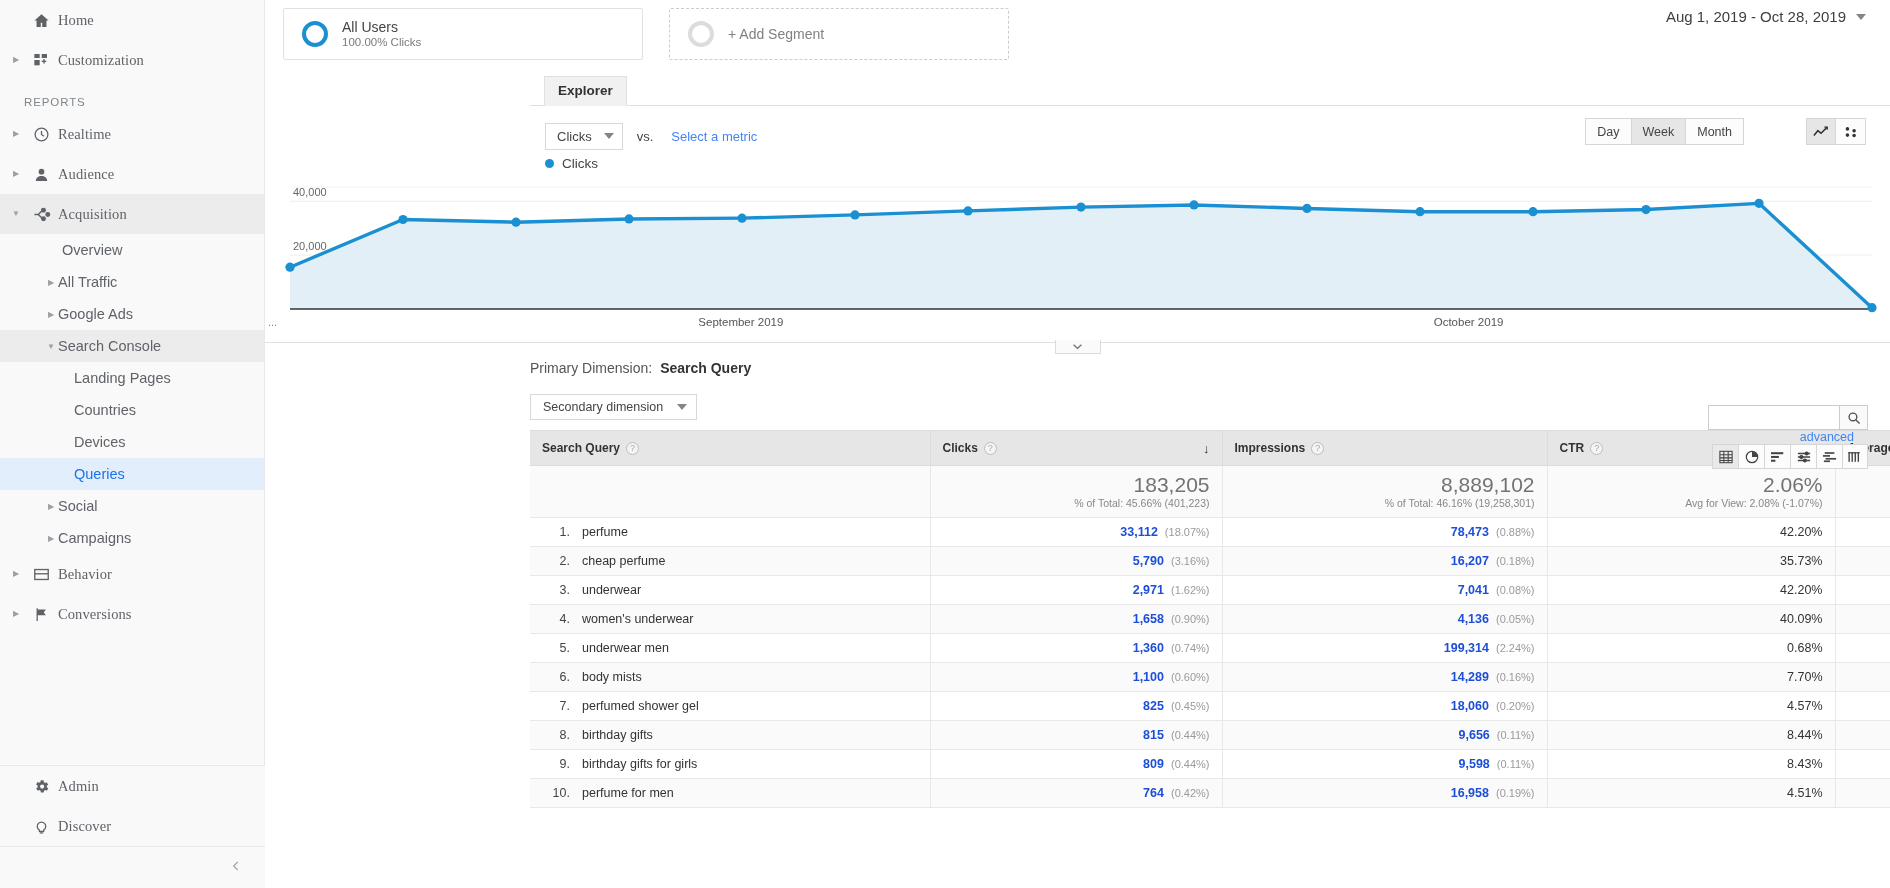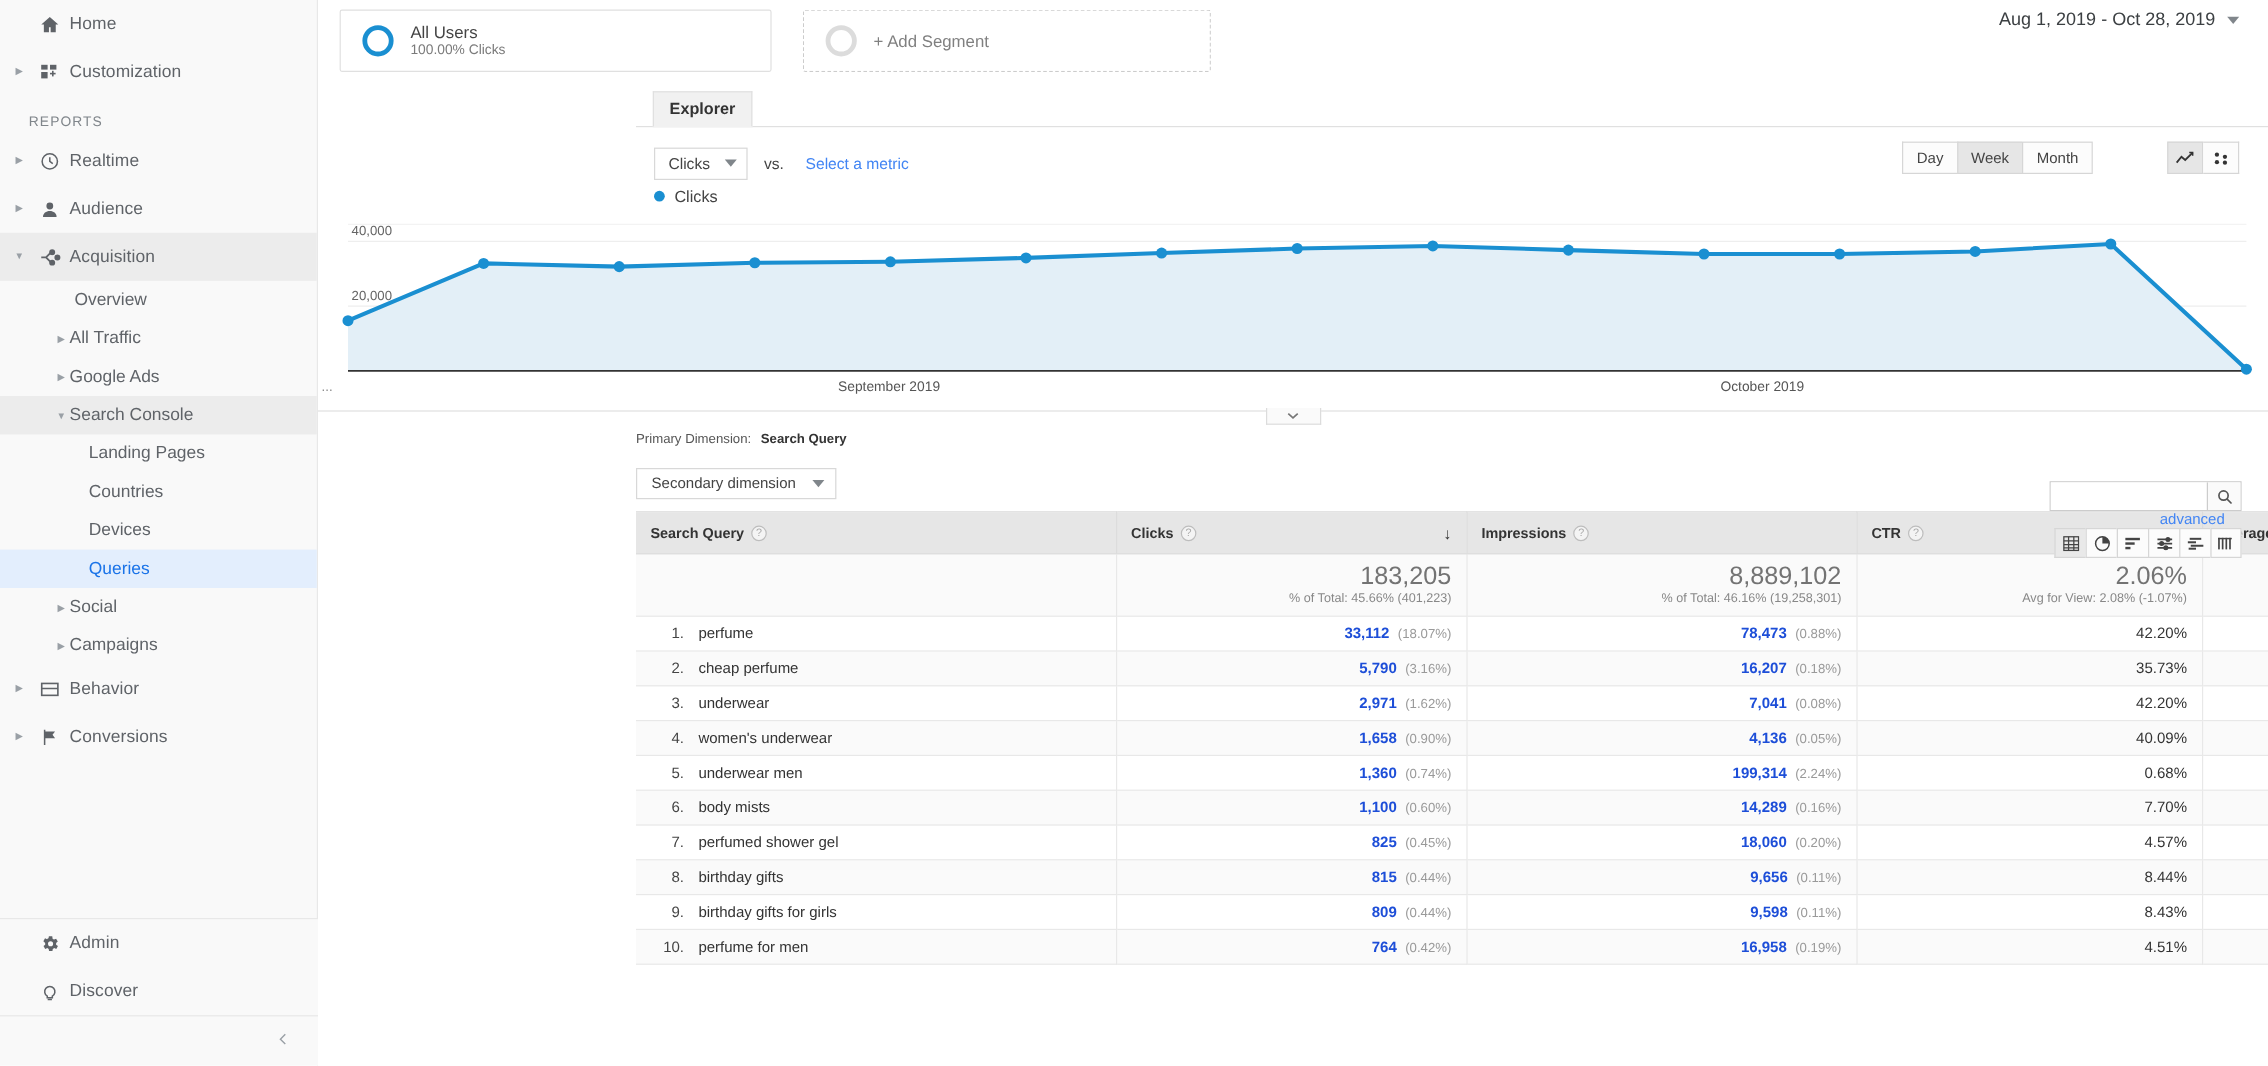--- a/index.html
+++ b/index.html
@@ -32,21 +32,21 @@
   }
   .nav-item .arrow {
     width: 16px; min-width: 16px; text-align: center;
     font-size: 8px; color: #9aa0a6; line-height: 1;
   }
   .nav-item .nav-ico {
     width: 34px; min-width: 34px; display: flex;
     align-items: center; justify-content: center;
     color: #5f6368;
   }
-  .nav-item .nav-label { font-size: 14.5px; letter-spacing: .1px; }
+  .nav-item .nav-label { font-size: 14.5px; letter-spacing: .1px; font-family: Liberation Serif, serif; }
   .nav-section-title {
     font-size: 11.5px; color: #80868b; letter-spacing: .9px;
     padding: 16px 0 6px 24px; font-weight: 400;
   }
   .nav-item.level1 { background: #ececec; }
   .nav-sub {
     display: flex; align-items: center;
     height: 32px; color: #5f6368; cursor: pointer;
     font-size: 14.5px;
   }
@@ -144,21 +144,21 @@
   .ellipsis-mark { font-size: 11px; fill: #888; }
   .chart-handle {
     position: absolute; left: 50%; transform: translateX(-50%); bottom: -12px;
     width: 46px; height: 14px; border: 1px solid #dcdcdc; border-top: none;
     background: #fafafa; display: flex; align-items: center; justify-content: center;
     cursor: pointer;
   }
   .chart-divider { position: absolute; left: 0; right: 0; bottom: -1px; height: 1px; background: #e0e0e0; }
 
   
-  .primdim-row { padding: 18px 0 0 265px; display: flex; align-items: baseline; gap: 8px; font-size: 11px; }
+  .primdim-row { padding: 18px 0 0 265px; display: flex; align-items: baseline; gap: 8px; font-size: 14px; }
   .primdim-label { color: #555; }
   .primdim-value { color: #333; font-weight: bold; cursor: pointer; }
 
   
   .controls-row { position: relative; height: 46px; margin-top: 8px; padding-left: 265px; display: flex; align-items: center; }
   .secdim-btn {
     height: 26px; border: 1px solid #d8d8d8; background: #fff;
     display: flex; align-items: center; gap: 14px; padding: 0 9px 0 12px;
     font-size: 12.5px; color: #444; cursor: pointer;
   }

